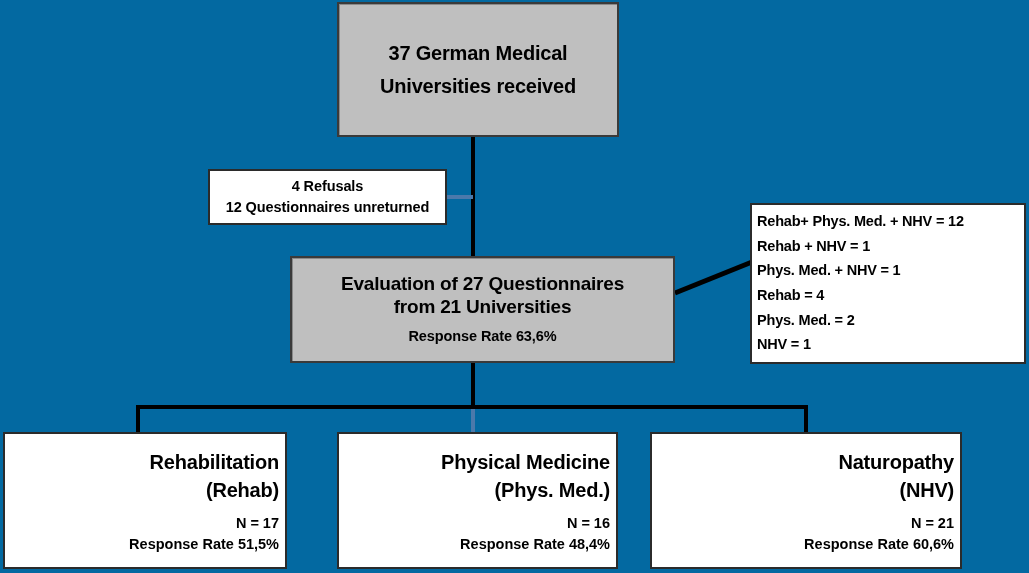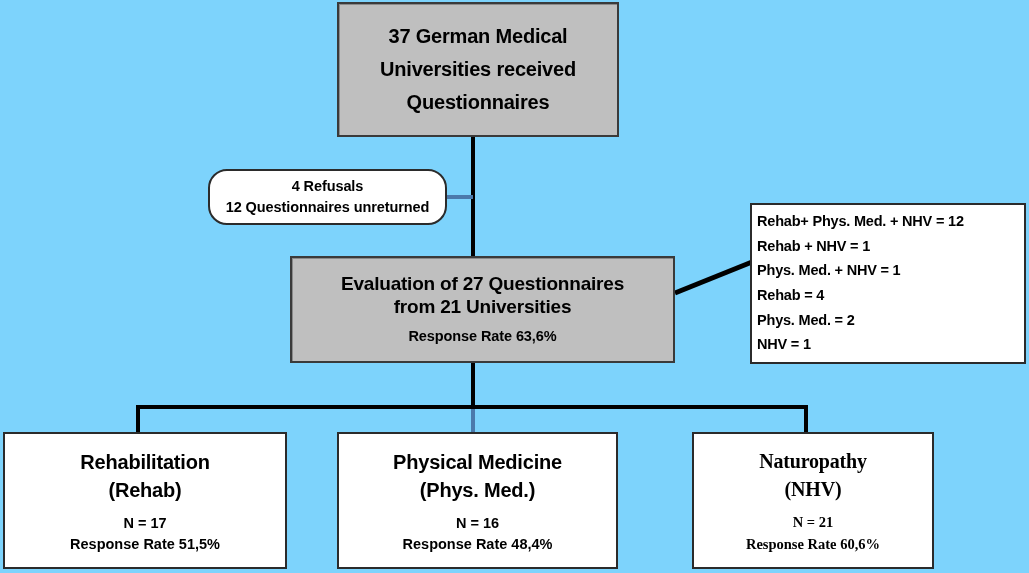--- a/index.html
+++ b/index.html
@@ -10,21 +10,21 @@
   }
   body {
     font-family: "Liberation Sans", sans-serif;
     -webkit-font-smoothing: antialiased;
   }
 
   #canvas {
     position: relative;
     width: 1029px;
     height: 573px;
-    background: #7dd3fc;
+    background: #0369a1;
     overflow: hidden;
   }
 
   
   .box {
     position: absolute;
     box-sizing: border-box;
     border: 2px solid #2b2b2b;
     background: #ffffff;
     display: flex;
@@ -67,21 +67,20 @@
 
   
   #box-excl {
     left: 208px;
     top: 169px;
     width: 239px;
     height: 56px;
     border-width: 2px;
     justify-content: center;
     padding: 2px 4px;
-    border-radius: 19px;
   }
   #box-excl .sub {
     font-size: 14.5px;
     line-height: 1.45;
     white-space: nowrap;
   }
 
   
   #box-eval {
     left: 290px;
@@ -124,24 +123,25 @@
     line-height: 1.63;
     white-space: nowrap;
     letter-spacing: -0.2px;
   }
 
   
   .box-bottom {
     top: 432px;
     height: 137px;
     padding: 4px 6px;
+    align-items: flex-end;
   }
   #box-b1 { left: 3px;   width: 284px; }
   #box-b2 { left: 337px; width: 281px; }
-  #box-b3 { left: 692px; width: 242px; font-family: Liberation Serif, serif; }
+  #box-b3 { left: 650px; width: 312px; }
 
   .box-bottom .ttl {
     font-size: 20px;
     line-height: 1.38;
   }
   .box-bottom .n {
     font-size: 14.5px;
     font-weight: bold;
     margin-top: 10px;
   }
@@ -184,21 +184,20 @@
   }
 </style>
 </head>
 <body>
 
 <div id="canvas">
 
   <div class="box shaded" id="box-top">
     <div class="ttl">37 German Medical</div>
     <div class="ttl">Universities received</div>
-    <div class="ttl">Questionnaires</div>
   </div>
 
   <div class="ln" id="trunk-1"></div>
   <div class="ln ln-blue" id="stub-excl"></div>
 
   <div class="box" id="box-excl">
     <div class="sub">4  Refusals</div>
     <div class="sub">12 Questionnaires unreturned</div>
   </div>
 

